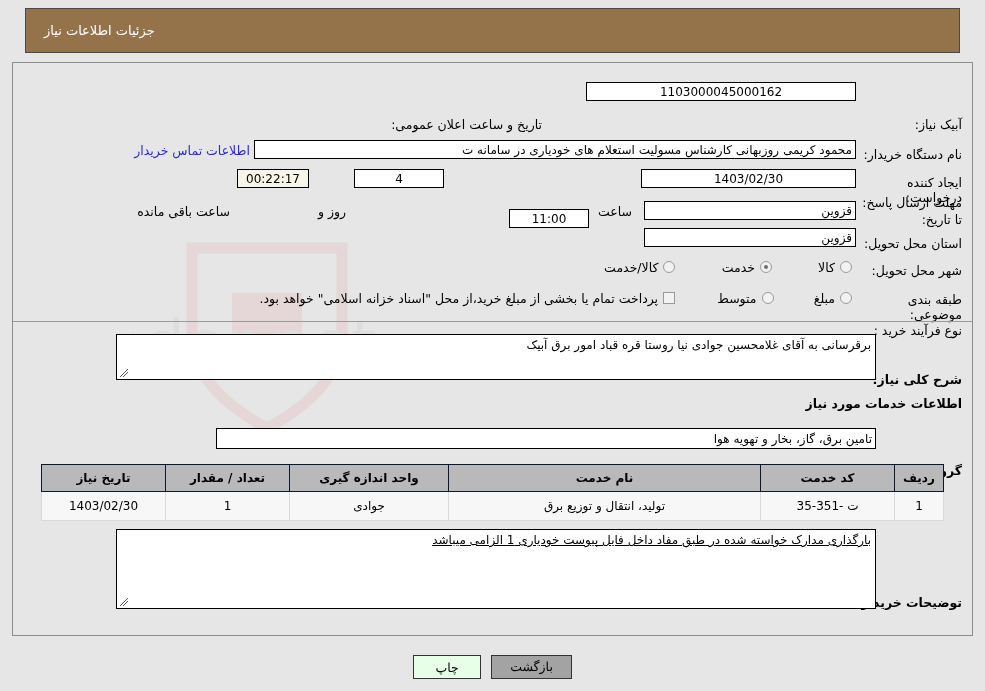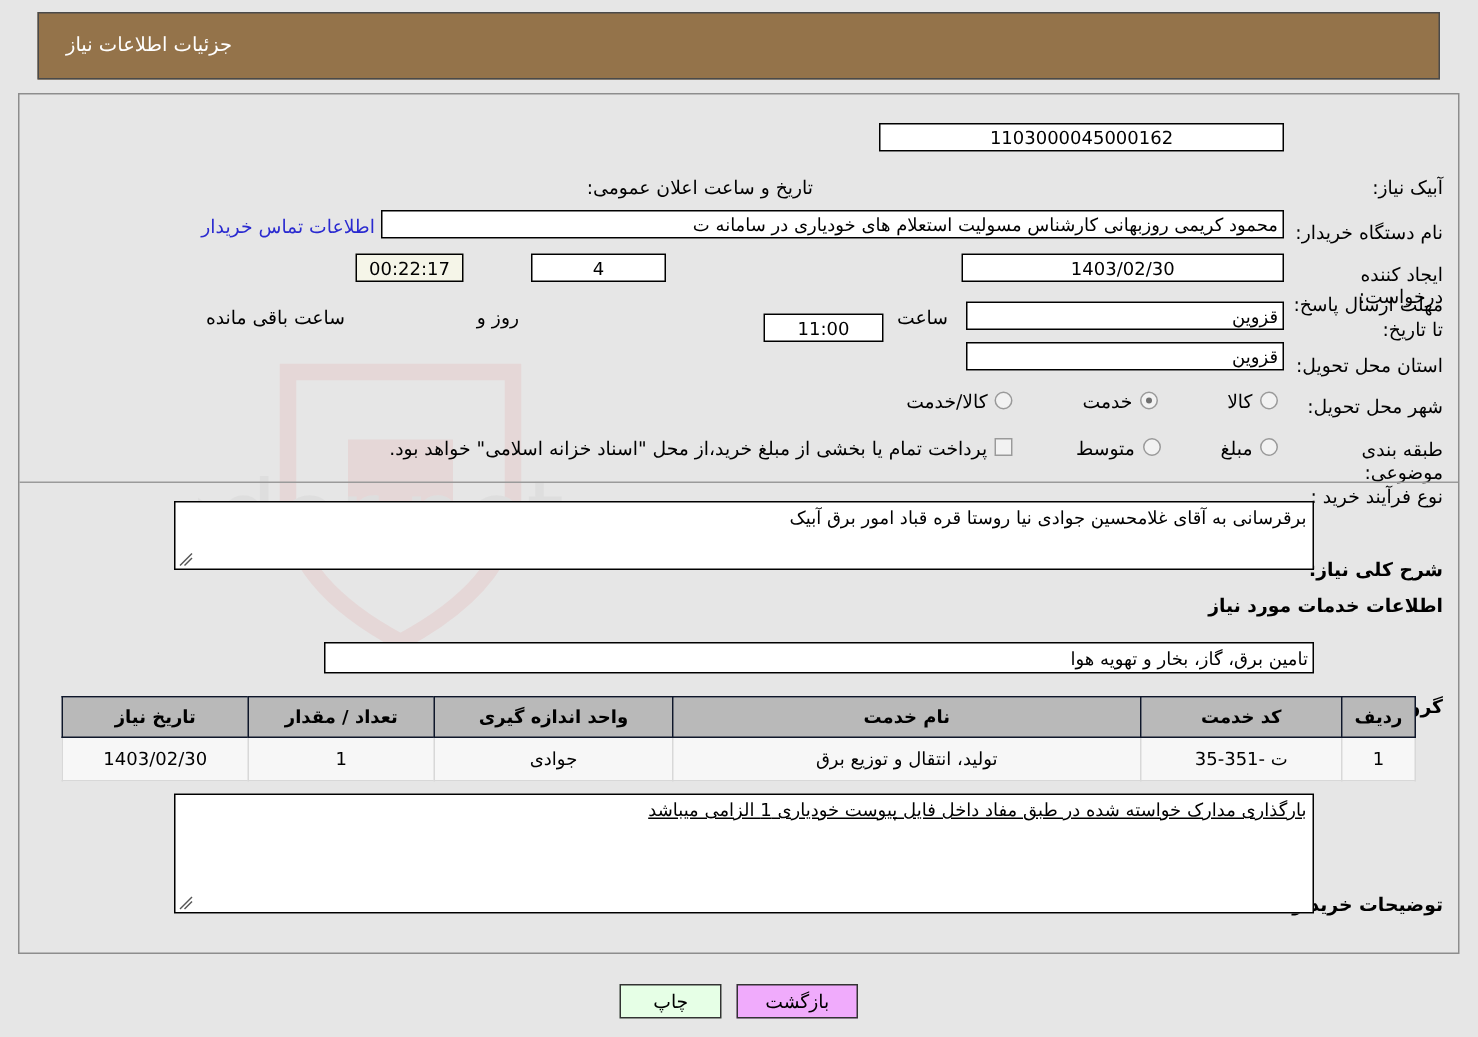--- a/index.html
+++ b/index.html
@@ -205,21 +205,21 @@
   .btn {
     border: 1px solid #333;
     font-size: 12.5px;
     padding: 3px 18px;
     cursor: pointer;
     box-sizing: border-box;
     min-width: 68px;
     text-align: center;
   }
   .btn-print  { background: #e6ffe6; }
-  .btn-back   { background: #f0abfc; }
+  .btn-back   { background: #a3a3a3; font-family: Liberation Serif, serif; }
 
   .sec-title {
     font-size: 12.5px;
     font-weight: bold;
     color: #000;
   }
   .bold { font-weight: bold; }
 </style>
 </head>
 <body>

